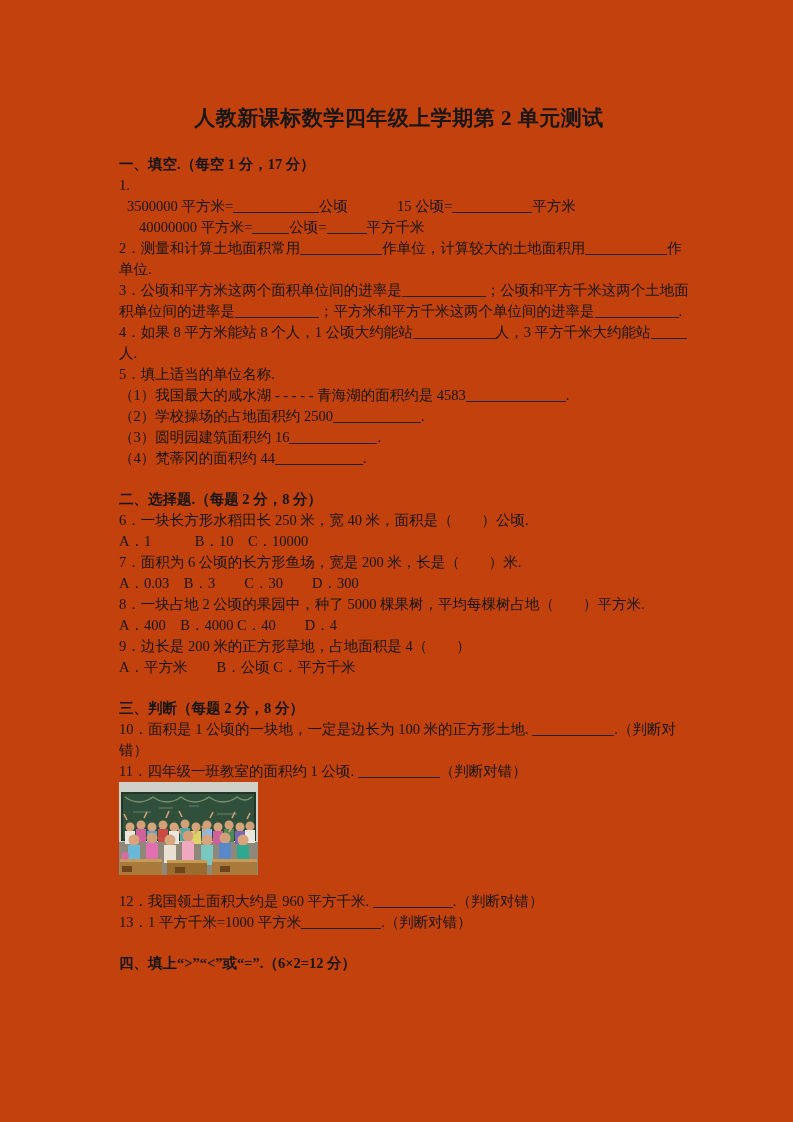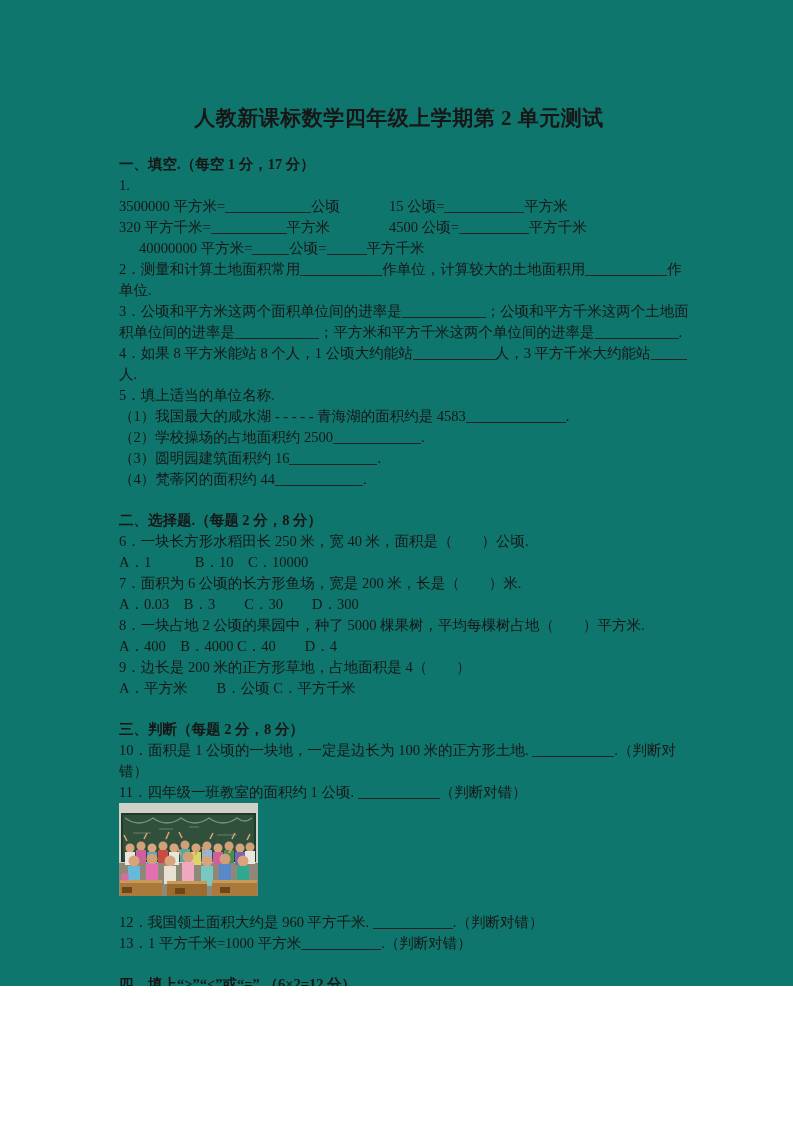--- a/index.html
+++ b/index.html
@@ -1,19 +1,19 @@
 <!DOCTYPE html>
 <html><head>
 <meta charset="utf-8">
 <style>
   html,body{margin:0;padding:0;background:#ffffff;}
   .page{
     position:relative;
-    width:793px;height:986px;
-    background:#0f766e;
+    width:793px;height:1122px;
+    background:#c2410c;
     overflow:hidden;
     font-family:"Liberation Serif","DejaVu Serif",serif;
     color:#161616;
   }
   .content{
     position:absolute;
     left:119px;top:0;
     width:560px;
   }
   .title{
@@ -27,21 +27,21 @@
   }
   .ln{
     font-size:14.5px;
     line-height:21px;
     height:21px;
     white-space:nowrap;
   }
   .h{font-weight:700;}
   .gap{margin-top:20px;}
   .row{display:flex;}
-  .row .c1{display:inline-block;width:250px;flex:0 0 250px;}
+  .row .c1{display:inline-block;width:250px;flex:0 0 250px;margin-left:8px;}
   .row .c2{display:inline-block;margin-left:20px;}
   .bl{
     display:inline-block;
     height:12px;
     margin-bottom:-2px;
     border-bottom:1.3px solid #222;
   }
   .photo{
     width:139px;height:93px;
     margin-top:0;
@@ -54,24 +54,20 @@
 
 <div class="page">
   <div class="content">
     <div class="title">人教新课标数学四年级上学期第 2 单元测试</div>
     <div id="doc-blocks">
         <div class="ln h" style="margin-top: 22px;">一、填空.（每空 1 分，17 分）</div>
         <div class="ln"><span class="t">1.</span></div>
         <div class="ln row">
           <span class="c1"><span class="t">3500000 平方米=</span><span class="bl" style="width: 86px;"></span><span class="t">公顷</span></span>
           <span class="c2"><span class="t">15 公顷=</span><span class="bl" style="width: 80px;"></span><span class="t">平方米</span></span>
-        </div>
-        <div class="ln row">
-          <span class="c1"><span class="t">320 平方千米=</span><span class="bl" style="width: 76px;"></span><span class="t">平方米</span></span>
-          <span class="c2"><span class="t">4500 公顷=</span><span class="bl" style="width: 70px;"></span><span class="t">平方千米</span></span>
         </div>
         <div class="ln row">
           <span class="c2"><span class="t">40000000 平方米=</span><span class="bl" style="width: 37px;"></span><span class="t">公顷=</span><span class="bl" style="width: 40px;"></span><span class="t">平方千米</span></span>
         </div>
         <div class="ln"><span class="t">2．测量和计算土地面积常用</span><span class="bl" style="width: 82px;"></span><span class="t">作单位，计算较大的土地面积用</span><span class="bl" style="width: 82px;"></span><span class="t">作</span></div>
         <div class="ln"><span class="t">单位.</span></div>
         <div class="ln"><span class="t">3．公顷和平方米这两个面积单位间的进率是</span><span class="bl" style="width: 84px;"></span><span class="t">；公顷和平方千米这两个土地面</span></div>
         <div class="ln"><span class="t">积单位间的进率是</span><span class="bl" style="width: 84px;"></span><span class="t">；平方米和平方千米这两个单位间的进率是</span><span class="bl" style="width: 84px;"></span><span class="t">.</span></div>
         <div class="ln"><span class="t">4．如果 8 平方米能站 8 个人，1 公顷大约能站</span><span class="bl" style="width: 82px;"></span><span class="t">人，3 平方千米大约能站</span><span class="bl" style="width: 36px;"></span></div>
         <div class="ln"><span class="t">人.</span></div>

